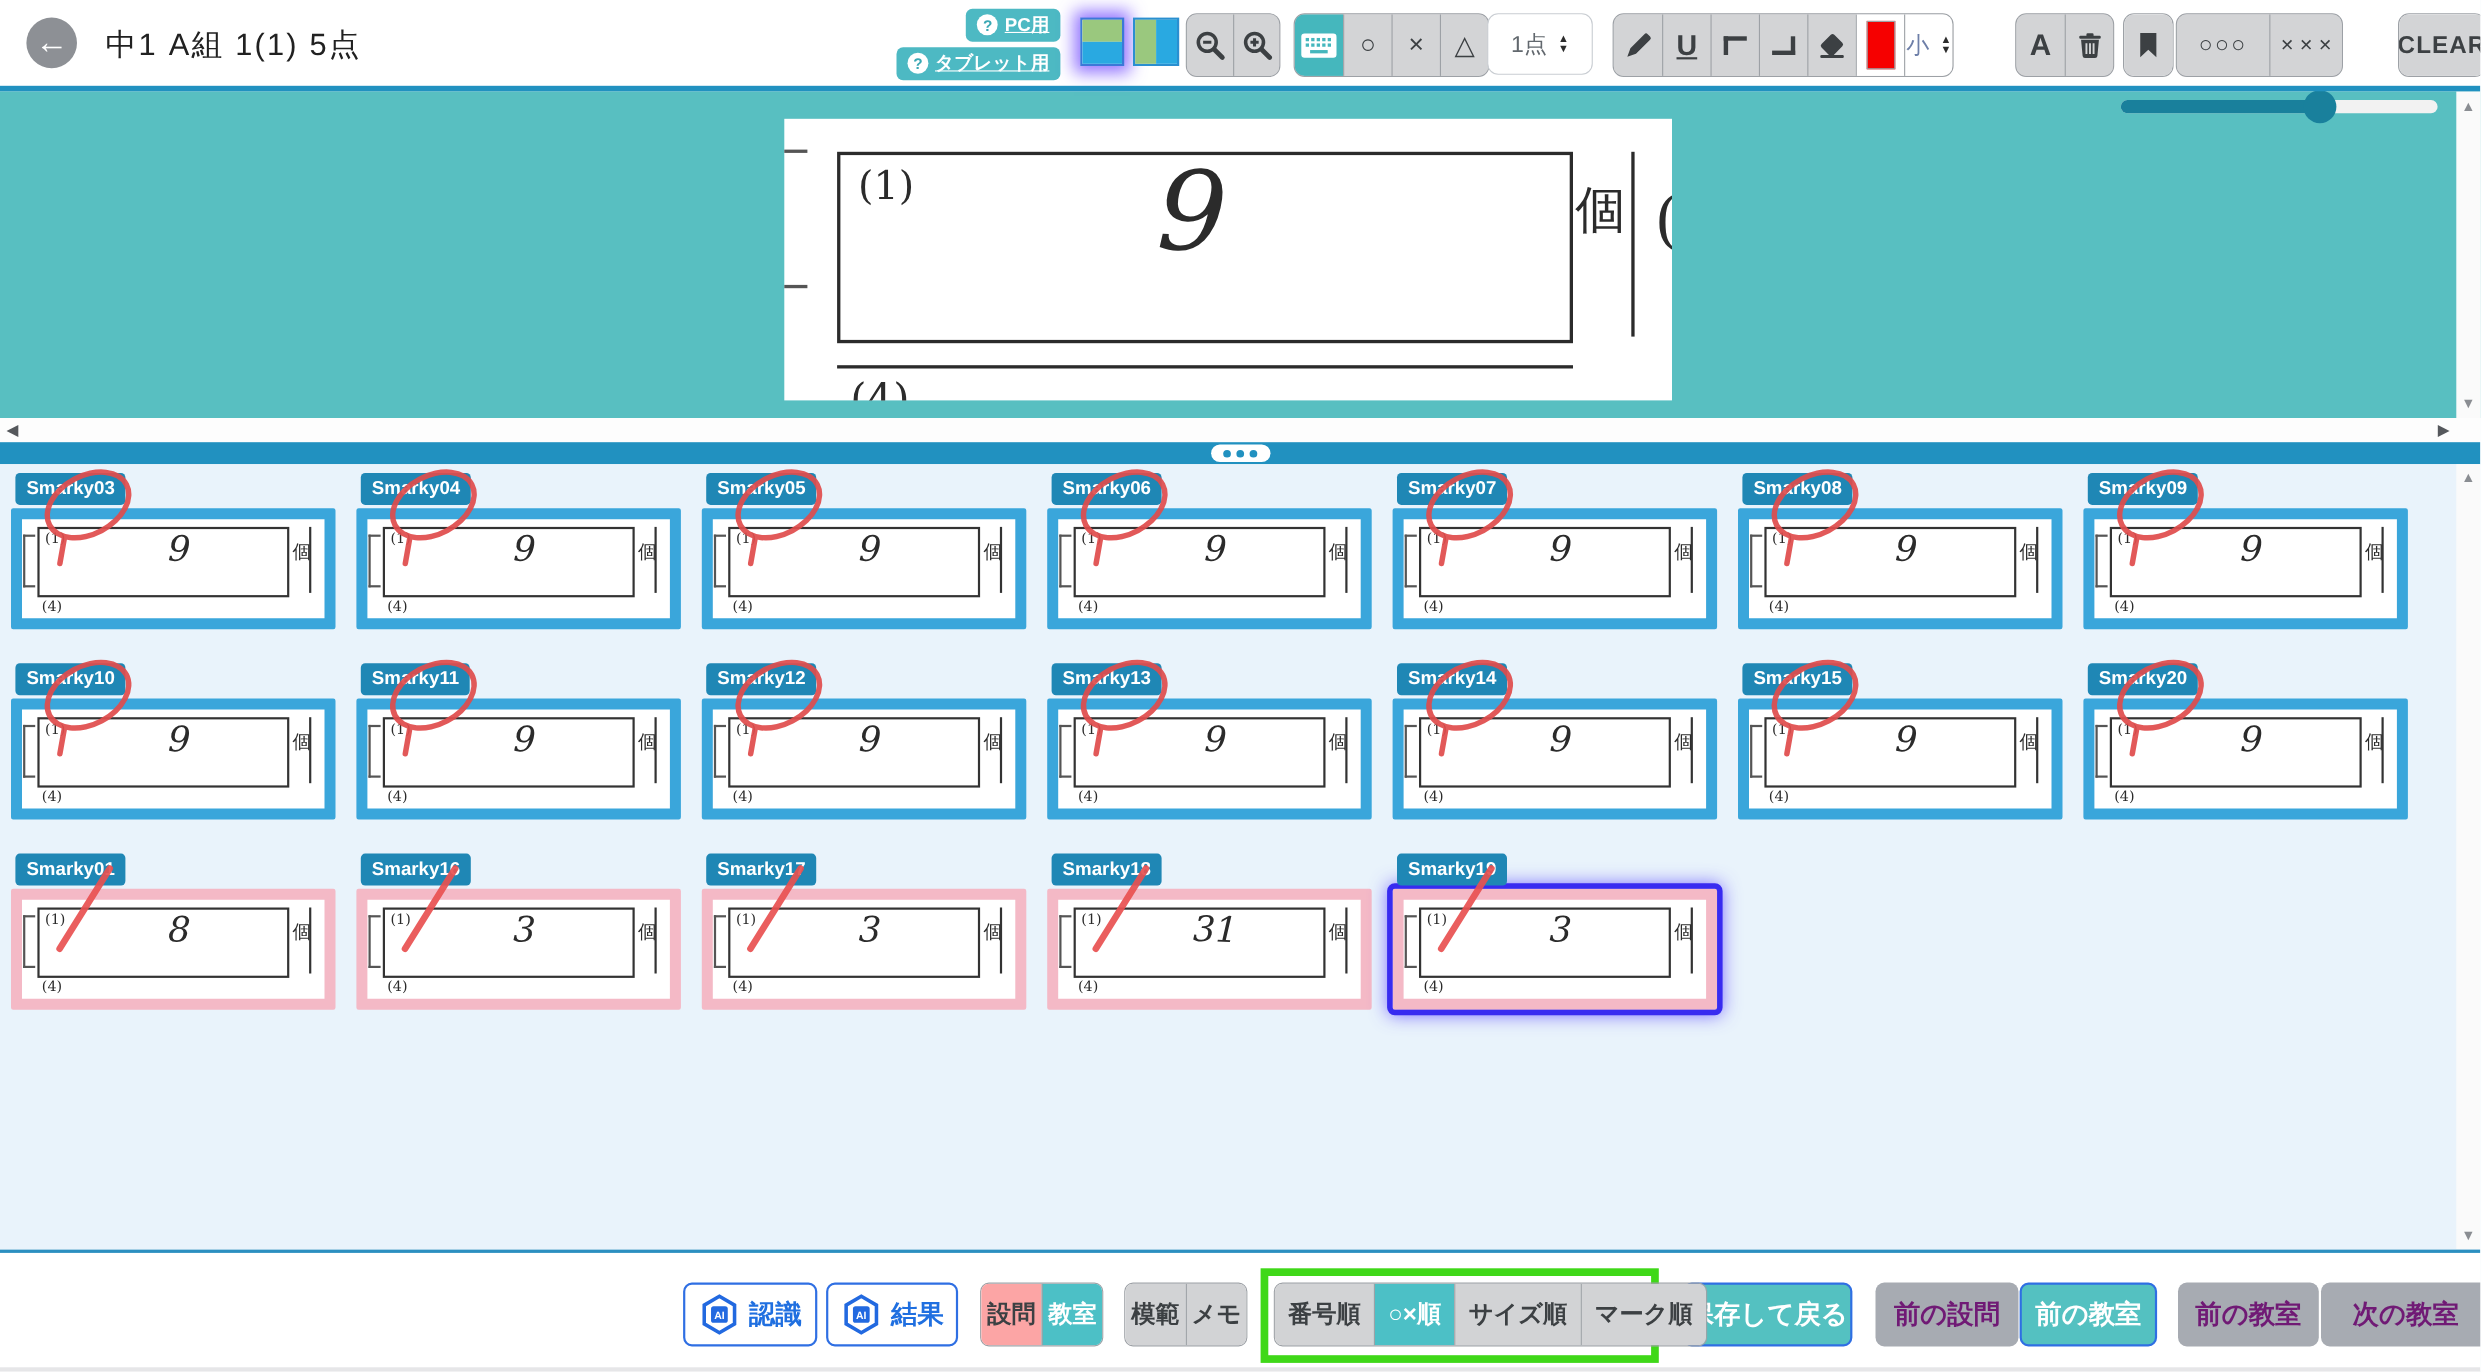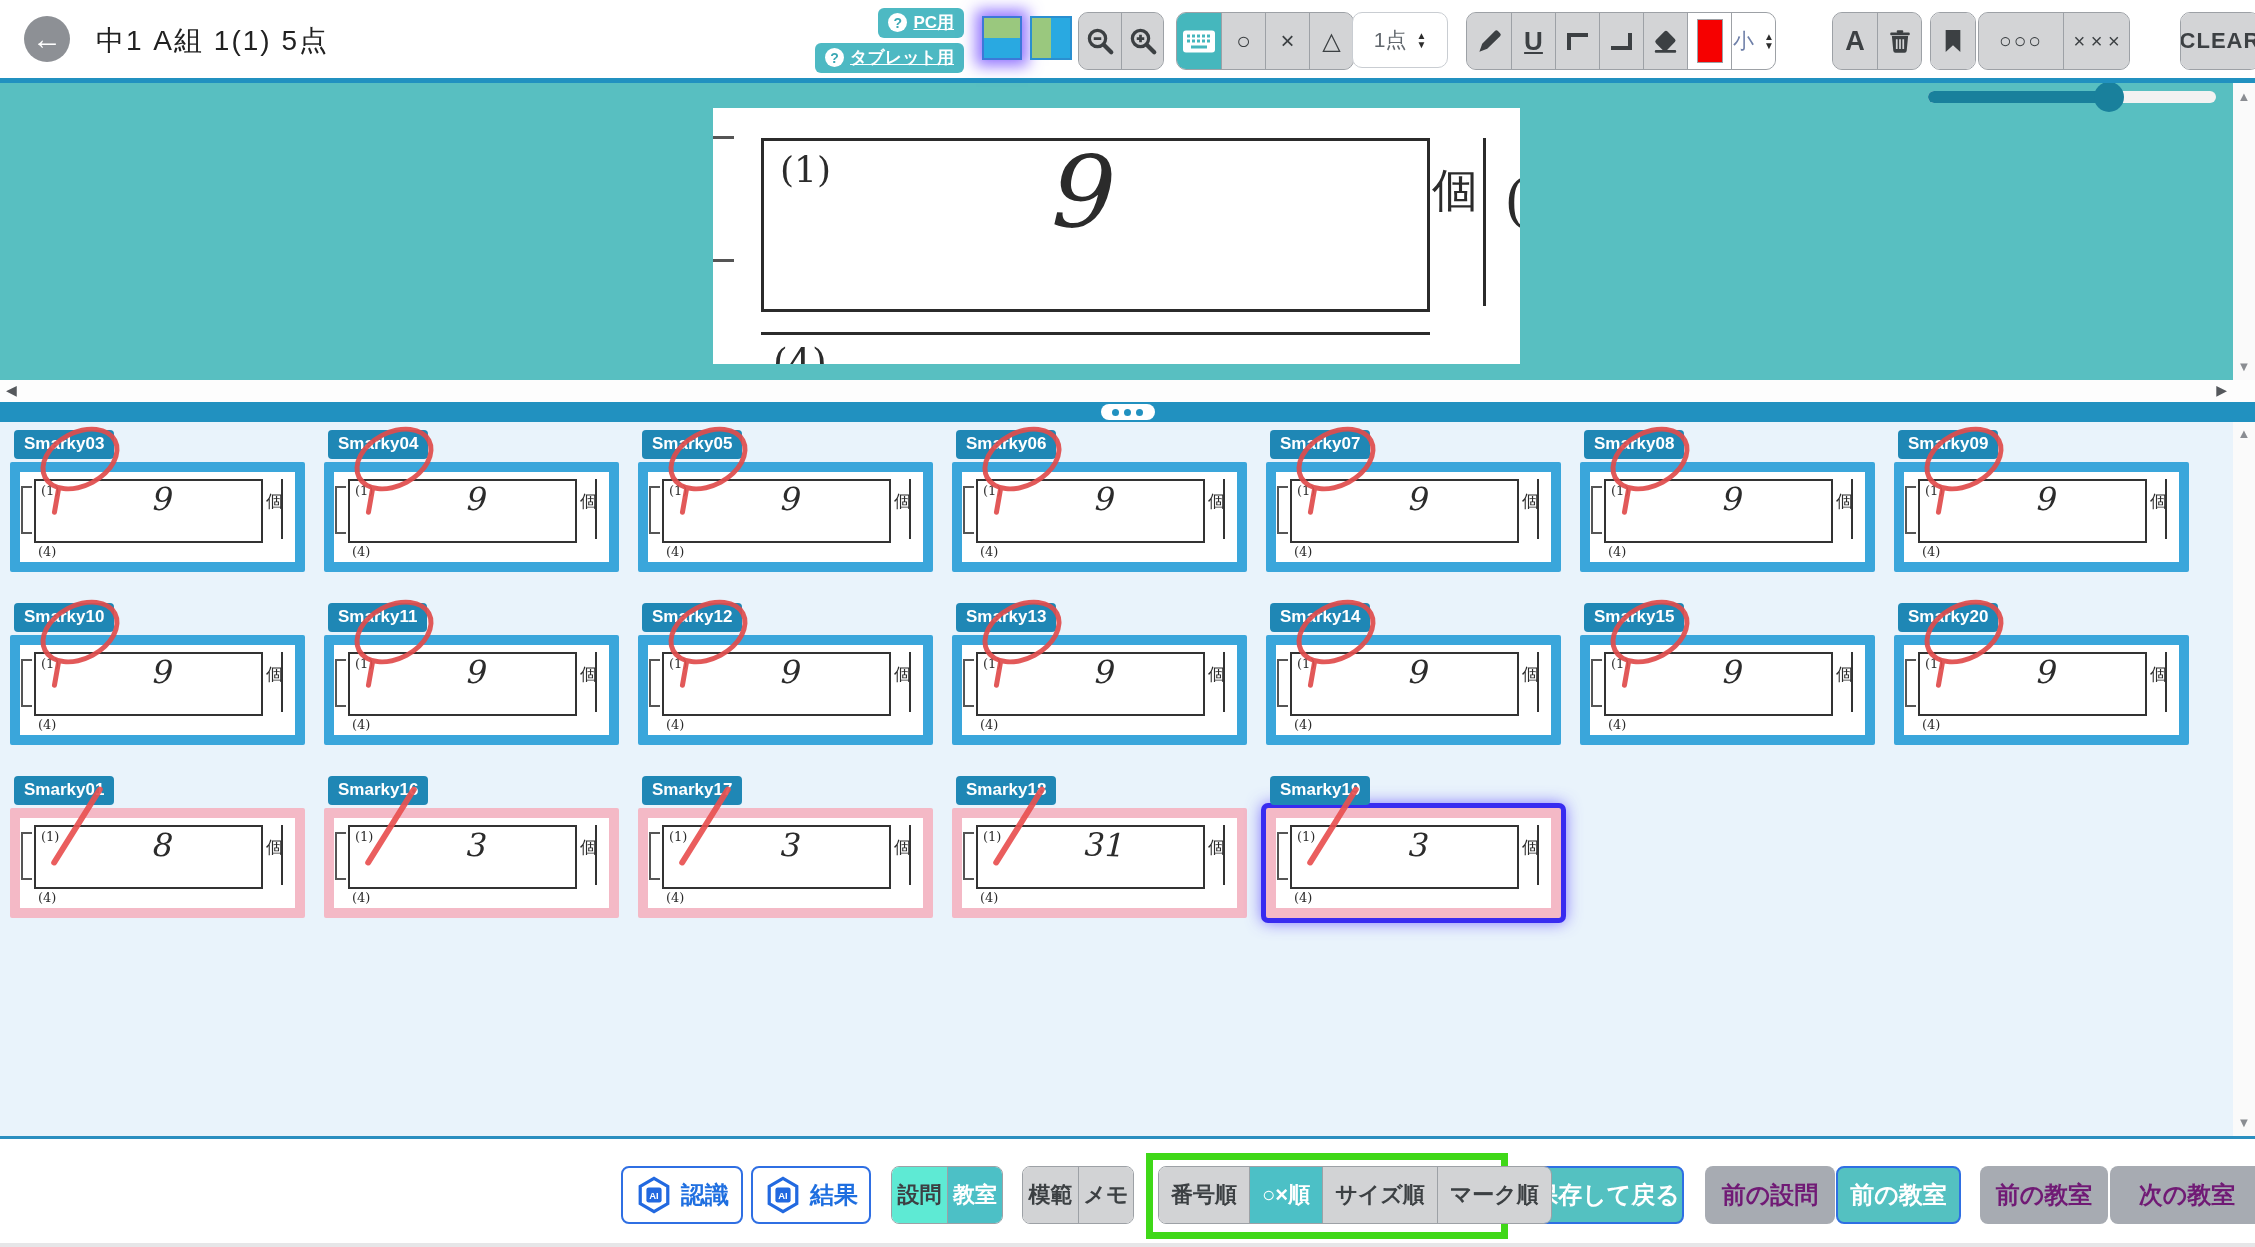--- a/index.html
+++ b/index.html
@@ -117,21 +117,21 @@
                 border-radius:8px;font-size:24px;font-weight:bold;cursor:pointer;box-sizing:border-box;}
   .ai-btn{background:#fff;border:2px solid #2f6fe3;border-radius:10px;color:#1f6fe0;gap:8px;font-size:25px;}
   .btn-recognize{left:621px;width:122px;}
   .btn-result{left:751px;width:120px;}
   .fgroup{position:absolute;top:27px;height:58px;display:flex;border:1px solid #9da1a6;border-radius:8px;overflow:hidden;box-sizing:border-box;}
   .fgroup .cell{display:flex;align-items:center;justify-content:center;font-size:22px;font-weight:bold;
                 background:#d2d3d5;color:#3c4043;border-left:1px solid #9da1a6;cursor:pointer;height:100%;box-sizing:border-box;}
   .fgroup .cell:first-child{border-left:none;}
   .fgroup .cell.teal{background:#4cc0c6;color:#fff;}
   .g-toggle{left:891px;} .g-toggle .cell{width:55px;}
-  .g-toggle .cell:first-child{background:#5eead4;}
+  .g-toggle .cell:first-child{background:#fca5a5;}
   .g-memo{left:1022px;} .g-memo .cell{width:55px;}
   .green-box{position:absolute;left:1146px;top:14px;width:362px;height:86px;border:7px solid #3fd818;
              background:#fff;box-sizing:border-box;z-index:2;}
   .g-sort{left:1158px;top:27px;z-index:3;}
   .g-sort .cell{padding:0 12px;font-size:22px;}
   .save-btn{left:1530px;width:154px;background:#54c1c1;color:#fff;border:2px solid #2f6fe3;}
   .nav-gray{background:#a7abb2;color:#701a75;}
   .nav-teal{background:#54c1c1;color:#fff;border:2px solid #2f6fe3;}
   .btn-prevq{left:1705px;width:130px;}
   .btn-nextq{left:1836px;width:125px;}

